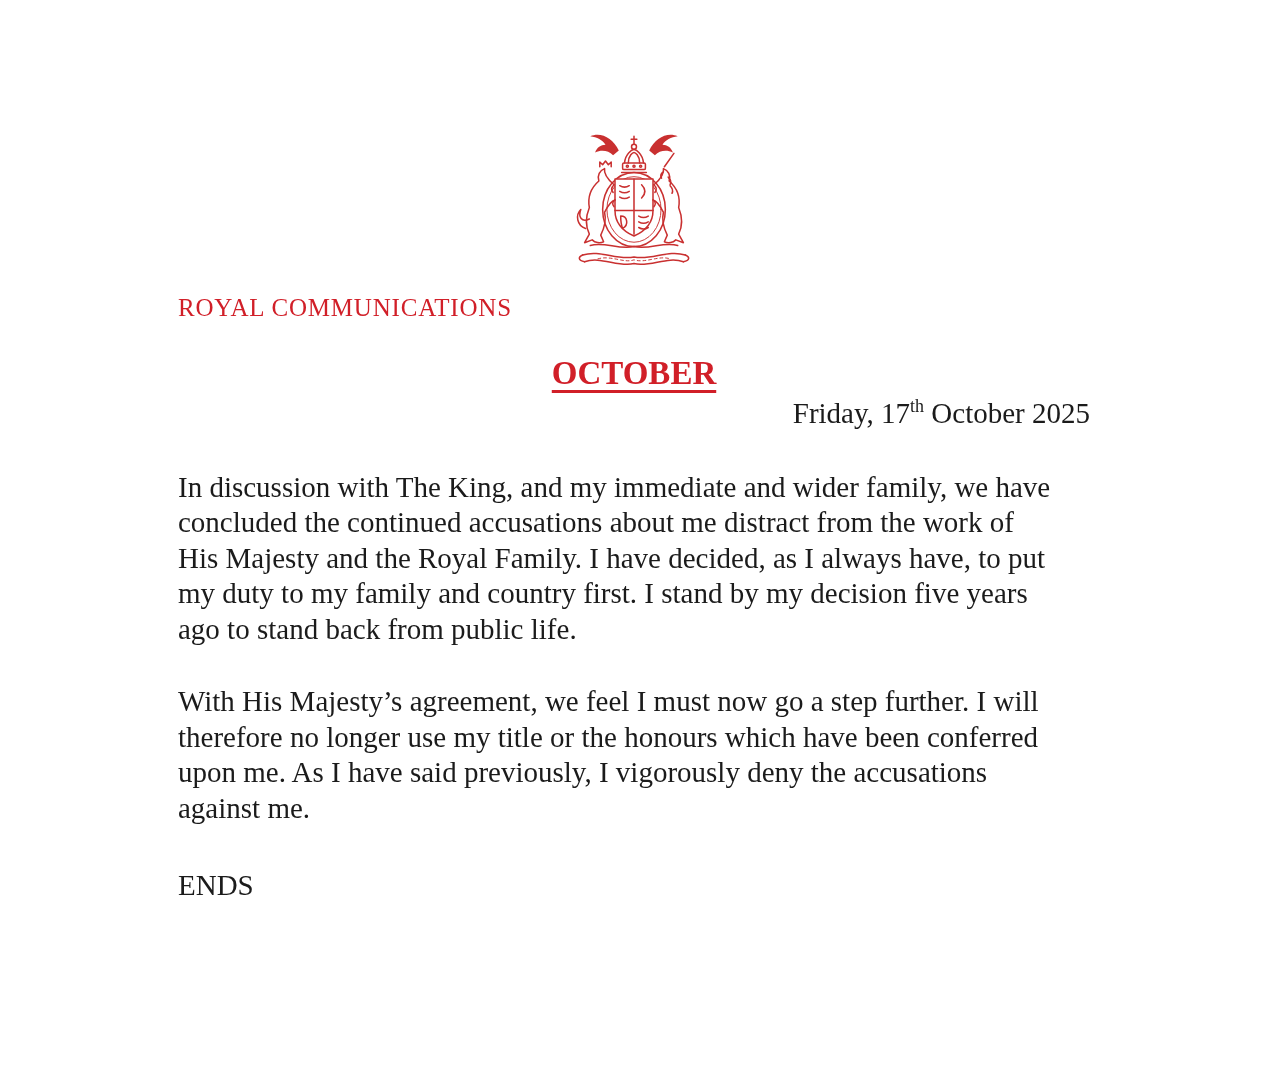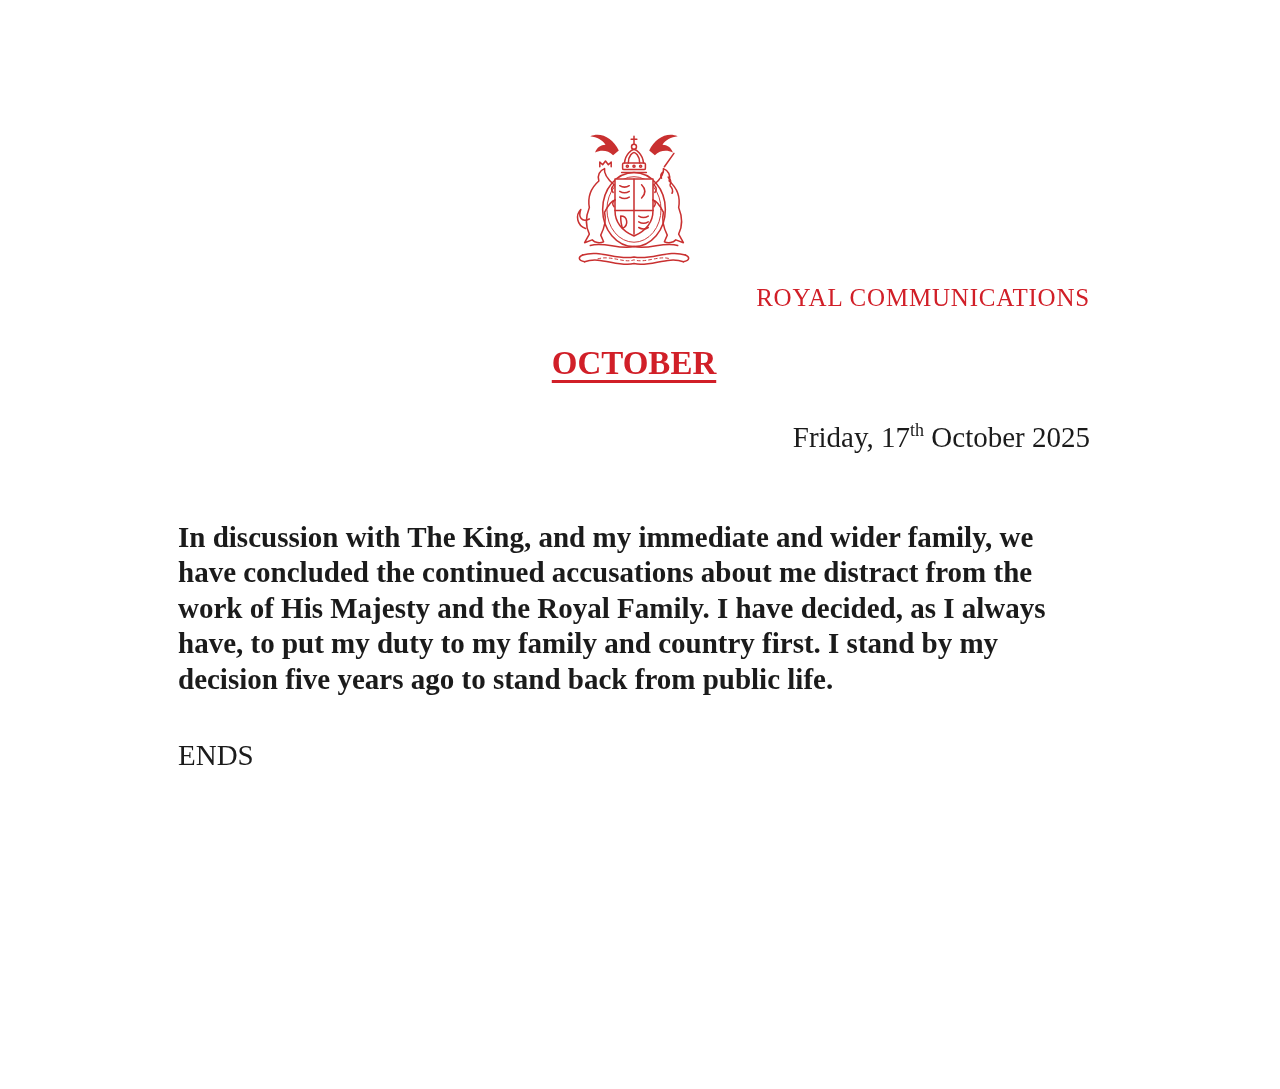--- a/index.html
+++ b/index.html
@@ -15,51 +15,51 @@
     font-family:"Liberation Serif","DejaVu Serif",serif;
     color:var(--ink);
     -webkit-font-smoothing:antialiased;
   }
   .page{position:relative;width:1280px;height:1089px;overflow:hidden;background:var(--bg);}
   .column{margin:0 190px 0 178px;} 
 
   .crest{display:block;margin:126px auto 0 auto;width:152px;height:146px;}
 
   .org{
-    margin-top:12px;text-align:right;color:var(--red-text);
+    margin-top:22px;text-align:left;color:var(--red-text);
     font-size:25px;letter-spacing:0.8px;font-weight:400;
   }
 
   .embargo{
     margin-top:28px;text-align:center;color:var(--red-text);
     font-weight:bold;font-size:33px;line-height:1.42;
   }
   .embargo .u-line{
     text-decoration:underline;
     text-decoration-thickness:3px;
     text-underline-offset:6px;
   }
   .embargo sup{font-size:62%;line-height:0;}
 
   .date-line{
-    margin-top:34px;text-align:right;font-size:29px;color:var(--ink);
+    text-align:right;font-size:29px;color:var(--ink);
   }
   .date-line sup{font-size:62%;line-height:0;}
 
   .statement-title{
     margin-top:40px;text-align:center;font-weight:bold;font-size:31px;
     letter-spacing:0.3px;
   }
   .statement-title .u{
     text-decoration:underline;
     text-decoration-thickness:3px;
     text-underline-offset:6px;
   }
 
-  .body-copy{margin-top:66px;max-width:882px;font-weight:bold;}
+  .body-copy{margin-top:40px;max-width:882px;}
   .body-copy p{
     margin:0 0 37px 0;font-size:29px;line-height:1.225;color:var(--ink);
   }
 
   .ends{margin-top:42px;font-size:29px;color:var(--ink);}
 </style>
 </head>
 <body>
 
 <div class="page">
@@ -117,18 +117,19 @@
 
     <div class="embargo">
       <div class="u-line"><span>OCTOBER</span></div>
     </div>
 
     <div class="date-line"><span>Friday, 17</span><sup>th</sup><span> October 2025</span></div>
 
 
     <div class="body-copy">
       <p>In discussion with The King, and my immediate and wider family, we have concluded the continued accusations about me distract from the work of His Majesty and the Royal Family. I have decided, as I always have, to put my duty to my family and country first. I stand by my decision five years ago to stand back from public life.</p>
+      <p>With His Majesty’s agreement, we feel I must now go a step further. I will therefore no longer use my title or the honours which have been conferred upon me. As I have said previously, I vigorously deny the accusations against me.</p>
     </div>
 
     <div class="ends">ENDS</div>
 
   </div>
 </div>
 
 </body></html>

